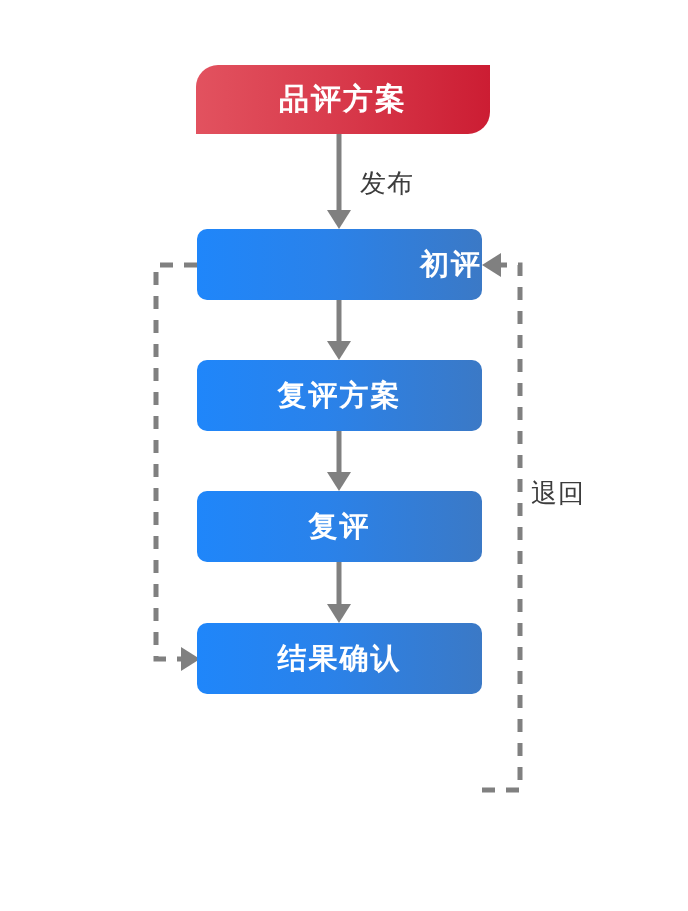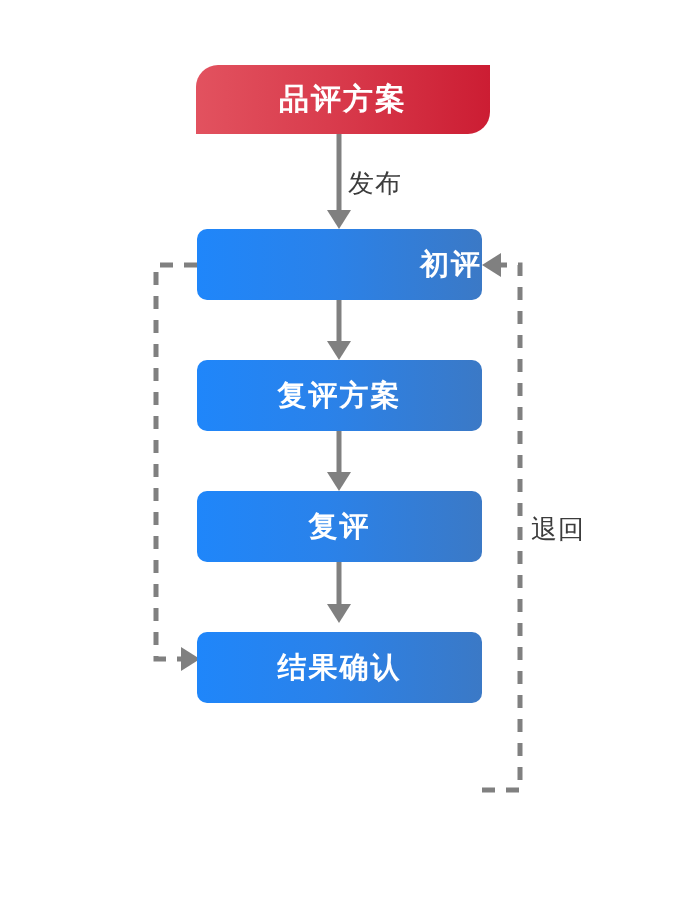--- a/index.html
+++ b/index.html
@@ -53,39 +53,39 @@
     left: 197px;
     width: 285px;
     height: 71px;
     background: linear-gradient(to right, #1f86fa 0%, #2a82ea 45%, #3b79c6 100%);
     border-radius: 10px;
     font-size: 29px;
   }
   .node-step-1 { top: 229px; justify-content: flex-end; }
   .node-step-2 { top: 360px; text-align: center; }
   .node-step-3 { top: 491px; text-align: right; }
-  .node-step-4 { top: 623px; margin-top: 9px; }
+  .node-step-4 { top: 623px; }
   .node-step-5 { top: 755px; }
 
   .edge-label {
     position: absolute;
     color: #3c3c3c;
     font-size: 26px;
     letter-spacing: 1px;
     white-space: nowrap;
     user-select: none;
   }
   .label-publish {
-    left: 348px;
+    left: 360px;
     top: 166px;
     font-family: Liberation Mono, monospace;
   }
   .label-return {
     left: 531px;
-    top: 512px;
+    top: 476px;
   }
 </style>
 </head>
 <body>
 
 <div id="flowchart-canvas">
 
   <svg id="edge-layer" width="688" height="911" viewBox="0 0 688 911" xmlns="http://www.w3.org/2000/svg">
 
     <g>

